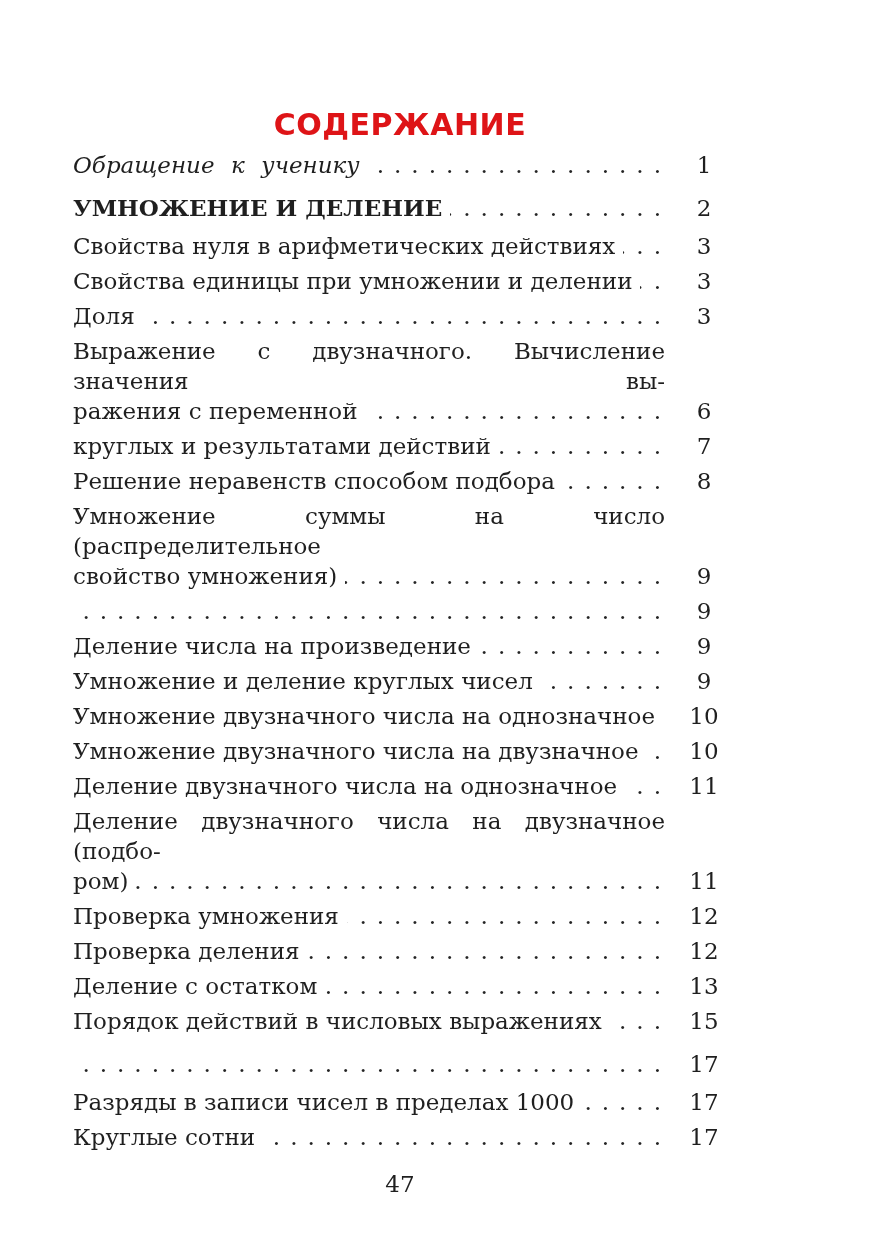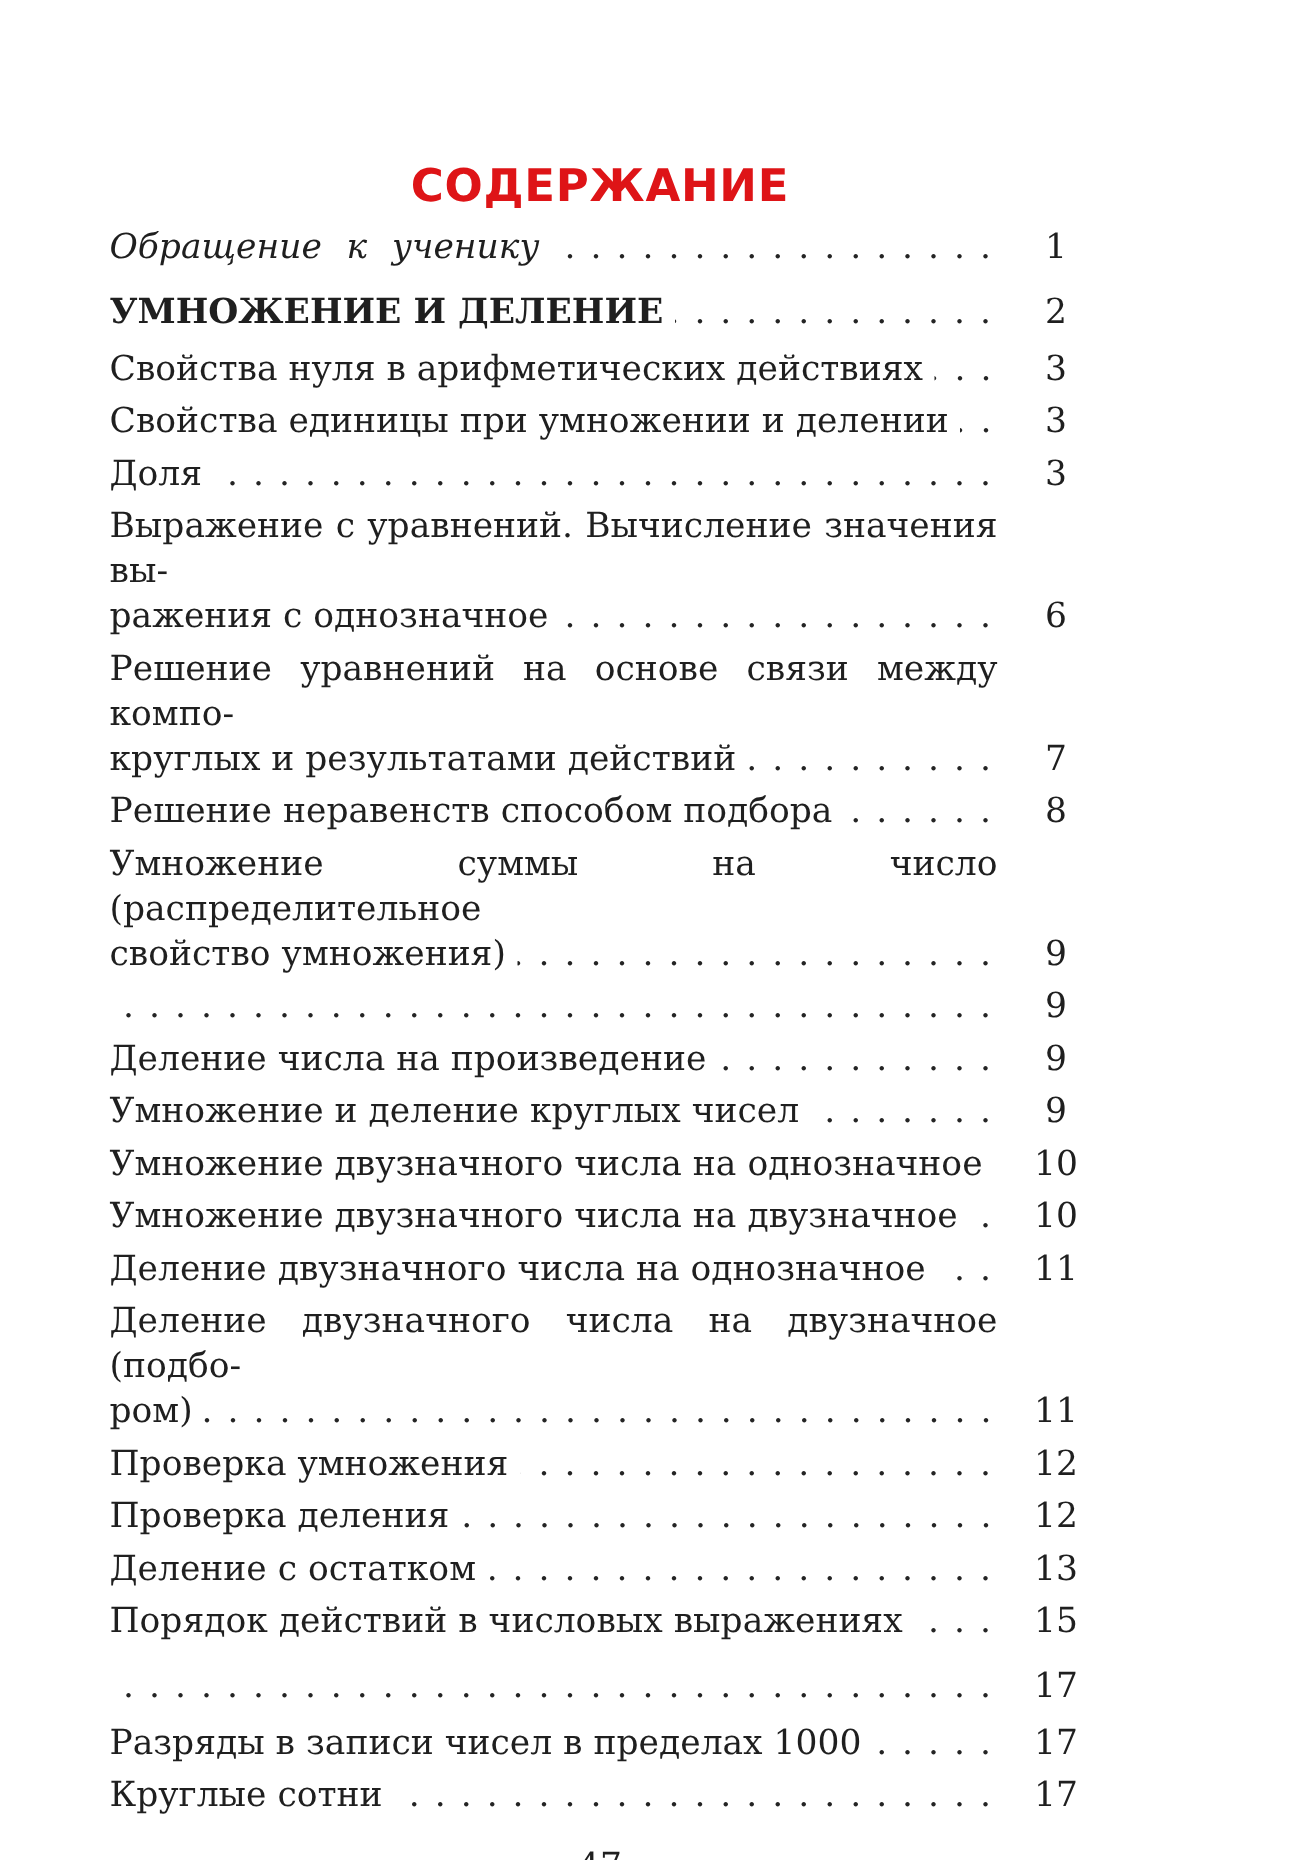--- a/index.html
+++ b/index.html
@@ -130,32 +130,29 @@
       <div class="entry normal">
     <div></div>
     <div class="line row">
       <span class="text">Доля</span>
       <span class="leader">............................................................</span>
       <span class="page-num">3</span>
     </div>
   </div>
       <div class="entry normal">
     <div>
-          <div class="line justify">Выражение с уравнений. Вычисление значения вы-</div>
+          <div class="line justify">Выражение с двузначного. Вычисление значения вы-</div>
         </div>
     <div class="line row">
-      <span class="text">ражения с однозначное</span>
+      <span class="text">ражения с переменной</span>
       <span class="leader">............................................................</span>
       <span class="page-num">6</span>
     </div>
   </div>
       <div class="entry normal">
-    <div>
-          <div class="line justify">Решение уравнений на основе связи между компо-</div>
-        </div>
     <div class="line row">
       <span class="text">круглых и результатами действий</span>
       <span class="leader">............................................................</span>
       <span class="page-num">7</span>
     </div>
   </div>
       <div class="entry normal">
     <div></div>
     <div class="line row">
       <span class="text">Решение неравенств способом подбора</span>

